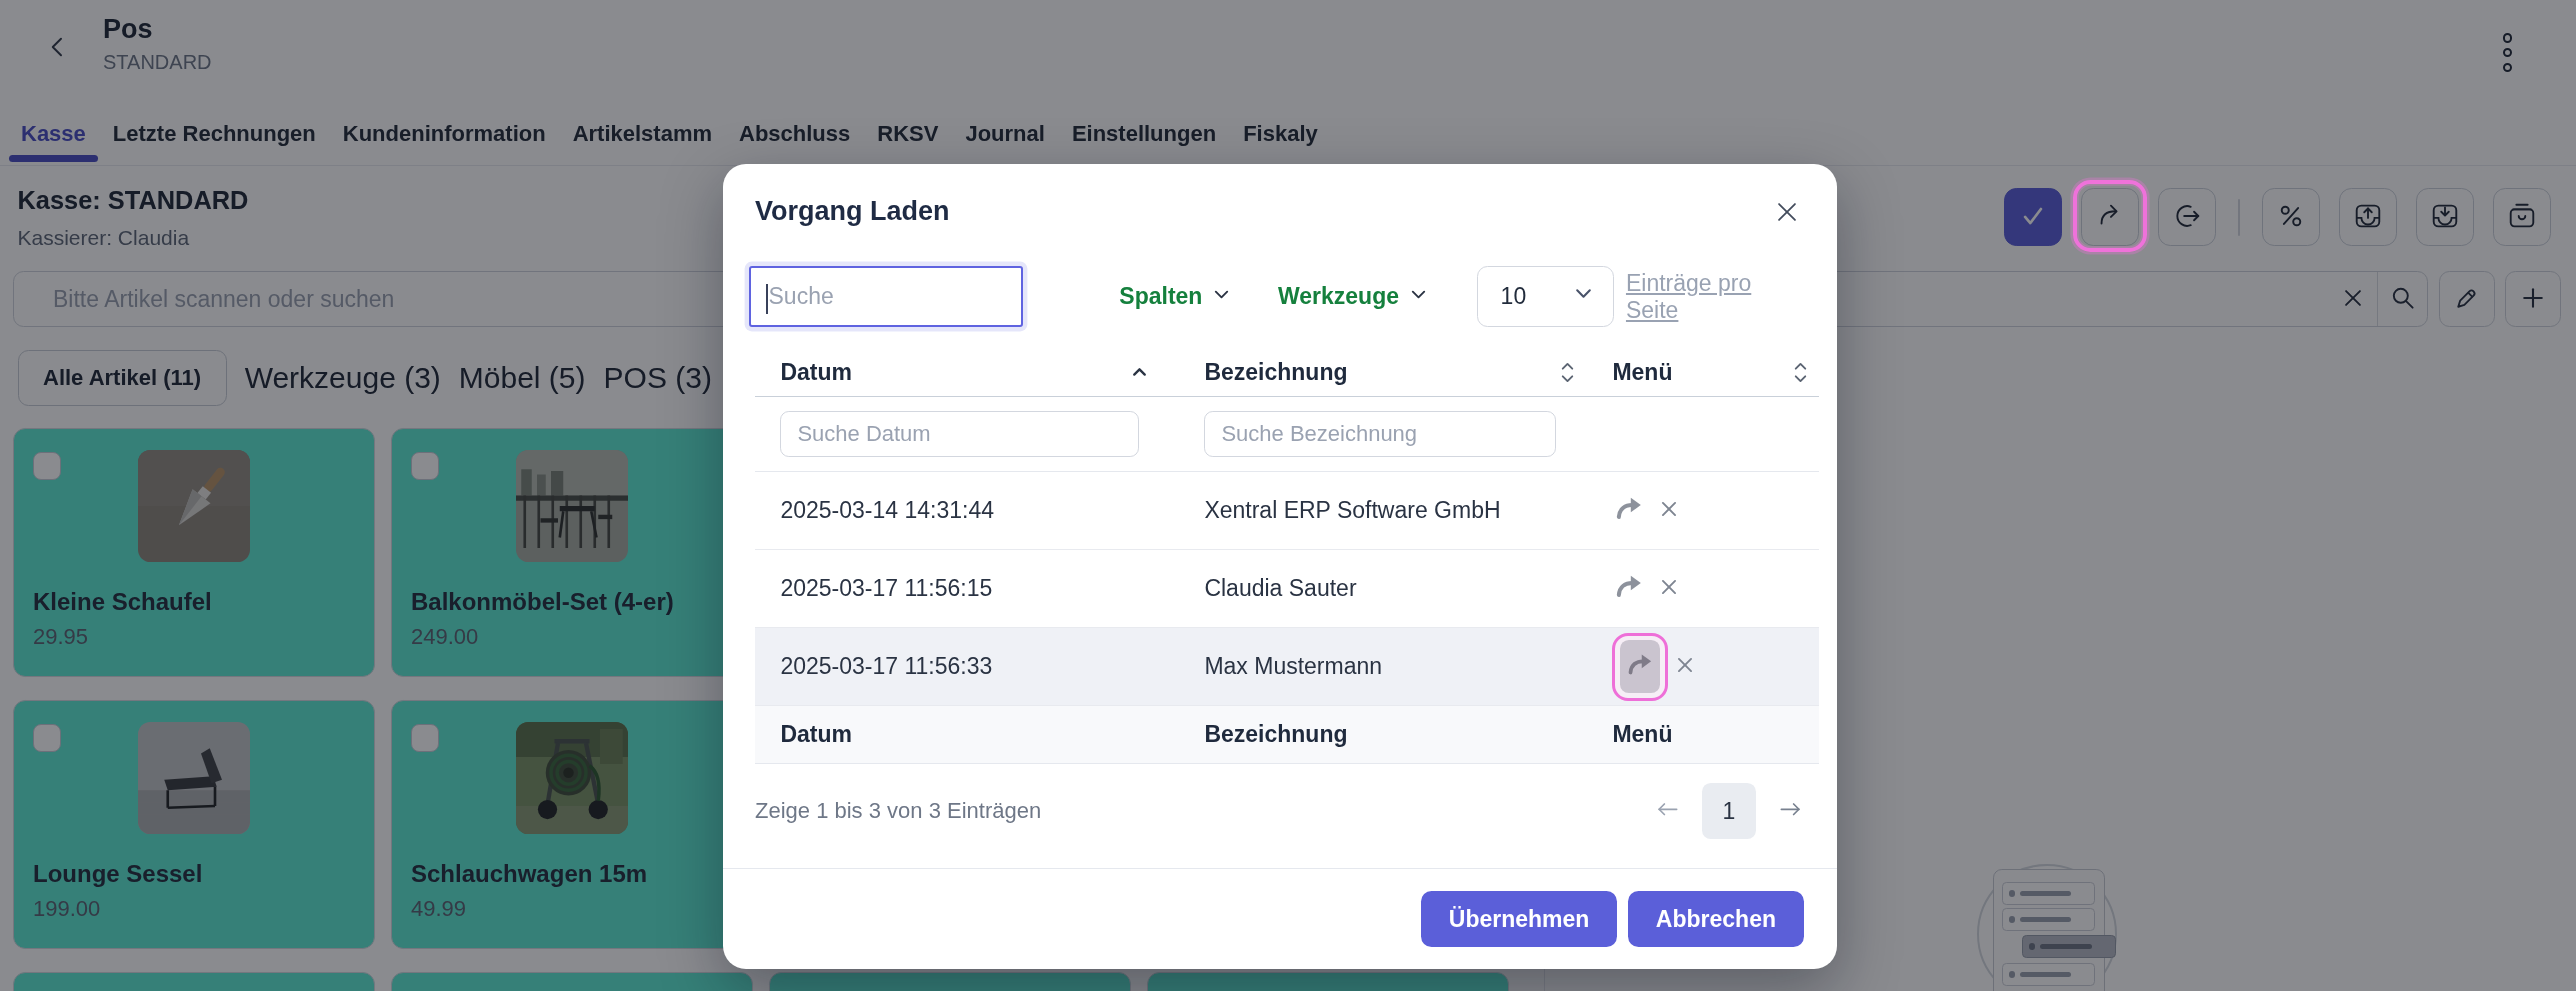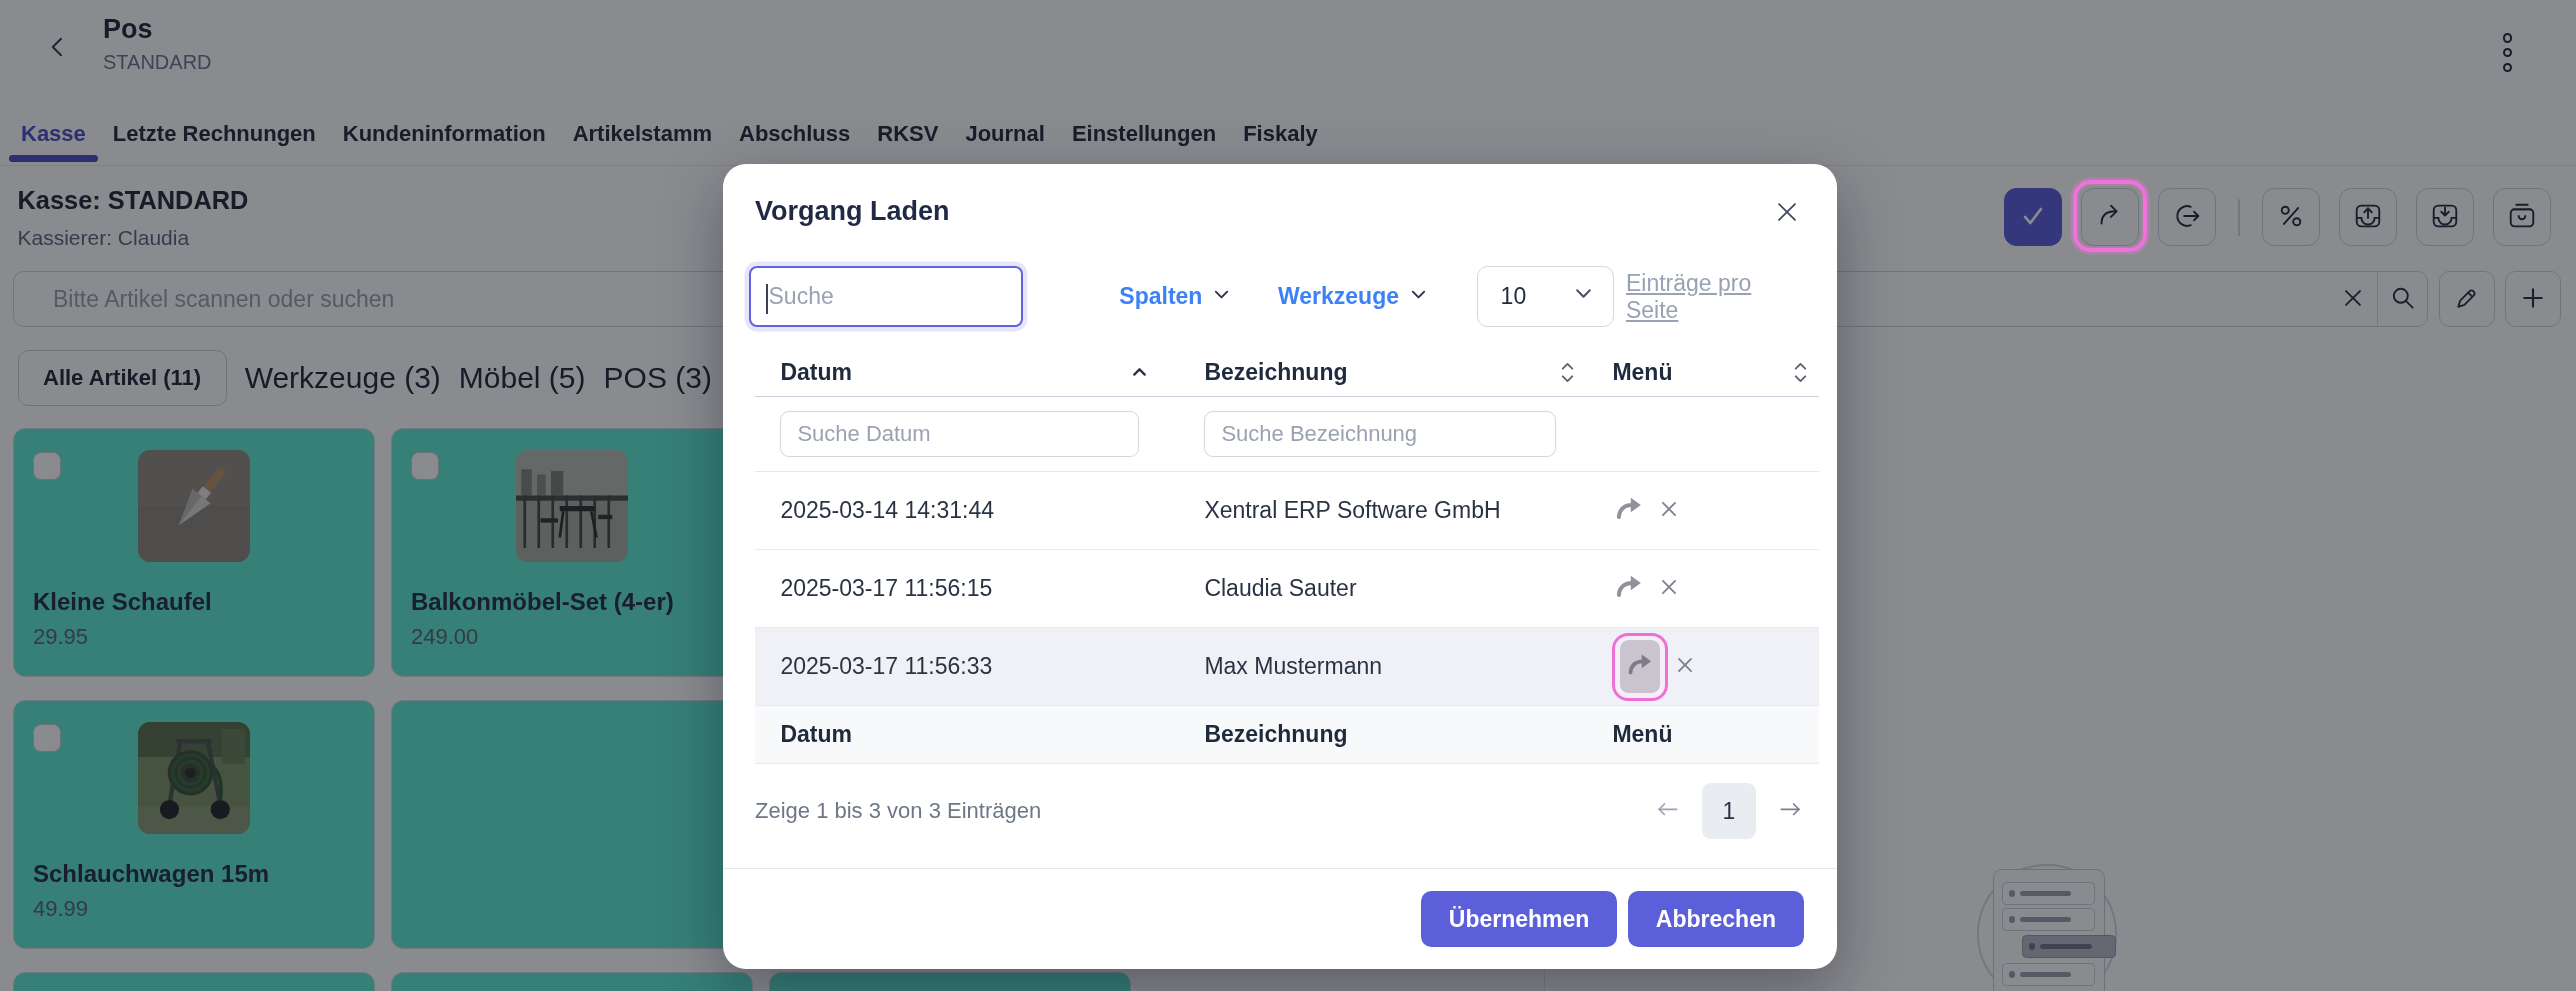--- a/index.html
+++ b/index.html
@@ -67,24 +67,24 @@
   .overlay { inset:0; background:rgba(10,12,20,0.48); z-index:50; }
   .ring-toolbar { left:2073px; top:180px; width:74px; height:72px; border:4.4px solid #ef72da; border-radius:17.5px; box-shadow:0 0 0 2.6px rgba(239,114,218,.32), inset 0 0 0 1.8px rgba(239,114,218,.28); z-index:60; }
 
   
   .modal { left:723px; top:164px; width:1114px; height:805px; background:#fff; border-radius:23px; box-shadow:0 21px 61px rgba(10,15,30,.35); z-index:100; }
   .modal .abs { position:absolute; }
   .modal-title { left:32px; top:32px; font-size:27px; font-weight:700; color:#1f2b44; }
   .modal-close { right:33px; top:32px; width:35px; height:35px; background:none; border:none; display:flex; align-items:center; justify-content:center; cursor:pointer; }
 
   .modal-controls { left:26px; top:102px; right:32px; height:61px; display:flex; align-items:center; }
-  .modal-search { width:282px; height:61px; border:2.2px solid #5f63e0; border-radius:8px; box-shadow:0 0 0 4.4px rgba(95,99,224,.16); display:flex; align-items:center; position:relative; background:#fff; }
+  .modal-search { width:282px; height:61px; border:2.2px solid #5f63e0; border-radius:3px; box-shadow:0 0 0 4.4px rgba(95,99,224,.16); display:flex; align-items:center; position:relative; background:#fff; }
   .modal-search .caret { position:absolute; left:15px; top:16px; width:1.8px; height:30px; background:#39415a; }
   .modal-search input { width:100%; border:none; outline:none; background:transparent; font-size:23px; color:#2a3343; padding-left:17.5px; font-family:inherit; }
-  .dd-btn { display:flex; align-items:center; gap:9.6px; font-size:23px; font-weight:600; color:#3b82f6; background:none; border:none; cursor:pointer; font-family:inherit; }
+  .dd-btn { display:flex; align-items:center; gap:9.6px; font-size:23px; font-weight:600; color:#15803d; background:none; border:none; cursor:pointer; font-family:inherit; }
   .dd-spalten { margin-left:96px; }
   .dd-werkzeuge { margin-left:47px; }
   .page-size { margin-left:49px; width:140px; height:61px; border:1.8px solid #d3d7df; border-radius:10.5px; background:#fff; display:flex; align-items:center; justify-content:space-between; padding:0 19px 0 23px; font-size:23px; color:#222c3c; cursor:pointer; font-family:inherit; }
   .page-size-label { margin-left:12px; font-size:23px; color:#99a2b2;text-decoration:underline; }
 
   .modal-table { left:32px; right:18px; top:184px; }
   .t-row { display:flex; align-items:center; padding-left:25.4px; }
   .t-head { height:49px; border-bottom:1.8px solid #c9d0d9; }
   .t-filter { height:75px; border-bottom:0.9px solid #e5e8ee; }
   .t-data { height:78px; border-bottom:0.9px solid #e8eaef; font-size:23px; color:#2a3343; }
@@ -285,20 +285,42 @@
     <span class="name">Balkonmöbel-Set (4-er)</span>
     <span class="price">249.00</span>
   </div>
   <div class="card"></div>
   <div class="card"></div>
 
   <div class="card">
     <span class="checkbox"></span>
     <span class="thumb">
       <svg width="112" height="112" viewBox="0 0 128 128">
+          <rect width="128" height="128" fill="#c2c5c7"></rect>
+          <rect y="78" width="128" height="50" fill="#adb0b2"></rect>
+          <g stroke="#aeb1b3" stroke-width="2">
+            <line x1="0" y1="92" x2="128" y2="92"></line>
+            <line x1="0" y1="106" x2="128" y2="106"></line>
+          </g>
+          <path d="M30 66 L86 62 L90 74 L34 78 z" fill="#3a3e42"></path>
+          <path d="M82 30 L96 66 L84 70 L72 36 z" fill="#42464a"></path>
+          <g stroke="#24272a" stroke-width="3">
+            <line x1="34" y1="78" x2="34" y2="98"></line>
+            <line x1="88" y1="74" x2="88" y2="96"></line>
+            <line x1="34" y1="98" x2="88" y2="96"></line>
+          </g>
+        </svg>
+    </span>
+    <span class="name">Lounge Sessel</span>
+    <span class="price">199.00</span>
+  </div>
+  <div class="card">
+    <span class="checkbox"></span>
+    <span class="thumb">
+      <svg width="112" height="112" viewBox="0 0 128 128">
           <rect width="128" height="128" fill="#7c9468"></rect>
           <rect width="128" height="40" fill="#5d7350"></rect>
           <rect y="96" width="128" height="32" fill="#8a9b77"></rect>
           <rect x="96" y="8" width="26" height="40" fill="#6b8158"></rect>
           <g stroke="#4b5552" stroke-width="5" fill="none">
             <path d="M44 22 h40"></path>
             <line x1="48" y1="24" x2="36" y2="94"></line>
             <line x1="80" y1="24" x2="94" y2="94"></line>
           </g>
           <circle cx="60" cy="58" r="26" fill="#42503e"></circle>

